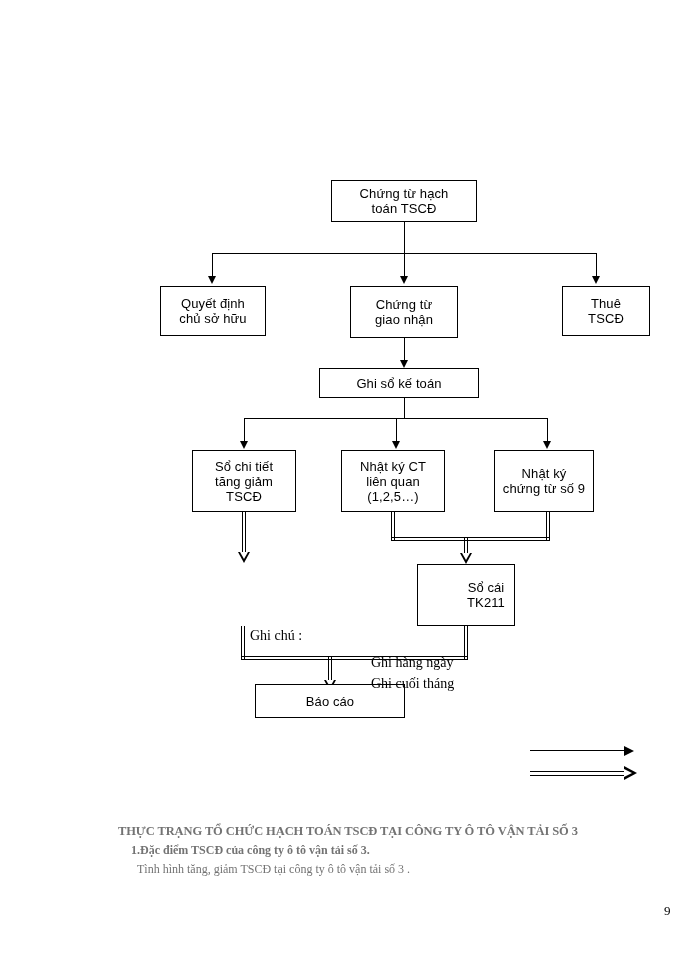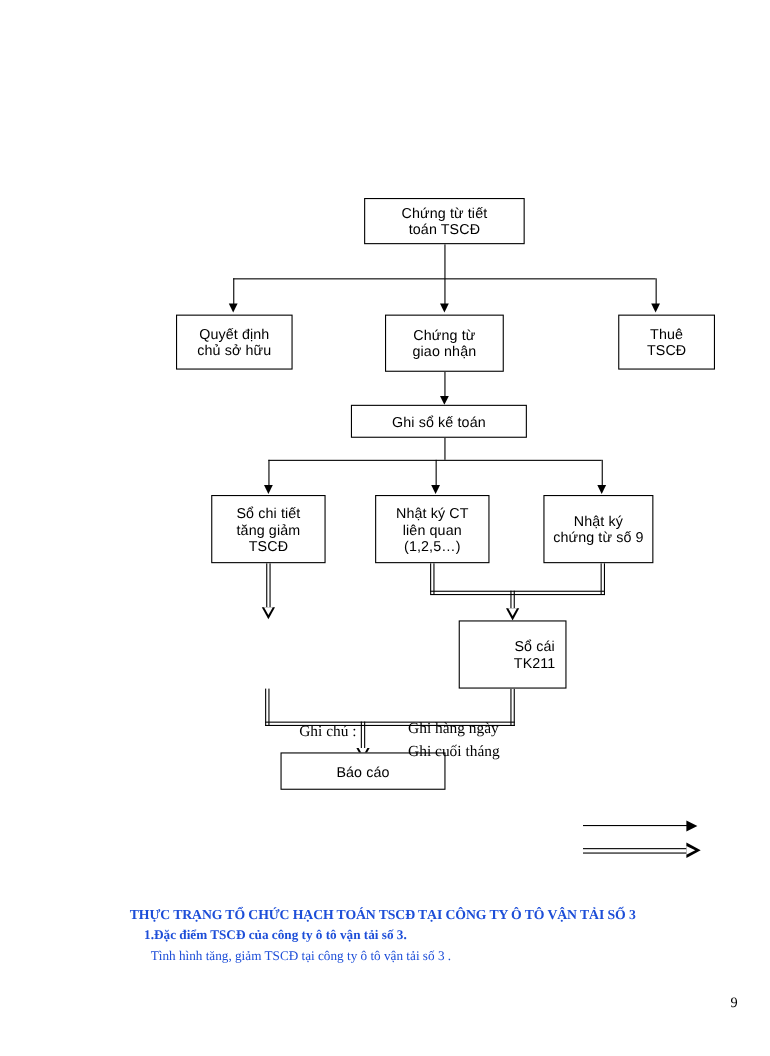--- a/index.html
+++ b/index.html
@@ -136,21 +136,21 @@
   }
   .legend-dbl-a, .legend-dbl-b {
     position: absolute;
     height: 1px;
     background: #000000;
   }
   
   .foot {
     position: absolute;
     font-family: "Liberation Serif", serif;
-    color: #1d4ed8;
+    color: #737373;
     white-space: nowrap;
   }
   .foot-title {
     font-weight: bold;
     font-size: 12.5px;
     letter-spacing: -0.1px;
   }
   .foot-sub {
     font-weight: bold;
     font-size: 12px;
@@ -164,21 +164,21 @@
     position: absolute;
     font-family: "Liberation Serif", serif;
     font-size: 13px;
   }
 </style>
 </head>
 <body>
 
 <div id="page">
 
-  <div class="node" style="left:331px; top:180px; width:146px; height:42px;">Chứng từ tiết
+  <div class="node" style="left:331px; top:180px; width:146px; height:42px;">Chứng từ hạch
 toán TSCĐ</div>
 
   <div class="ln vl" style="left:404px; top:222px; height:31px;"></div>
 
   <div class="ln hl" style="left:212px; top:253px; width:384px;"></div>
 
   <div class="ln vl" style="left:212px; top:253px; height:25px;"></div>
   <div class="arrow-down" style="left:208px; top:276px;"></div>
 
   <div class="ln vl" style="left:404px; top:253px; height:25px;"></div>
@@ -238,21 +238,21 @@
 TK211</div>
 
   <div class="dvl" style="left:241px; top:626px; height:34px;"></div>
   <div class="dvl" style="left:464px; top:626px; height:34px;"></div>
   <div class="dhl" style="left:241px; top:656px; width:227px;"></div>
   <div class="dvl" style="left:328px; top:656px; height:28px;"></div>
   <div class="arrow-down2" style="left:324px; top:680px;"></div>
 
   <div class="node" style="left:255px; top:684px; width:150px; height:34px;">Báo cáo</div>
 
-  <div class="legend-text" style="left:250px; top:658px;margin-left:22px;">Ghi chú :</div>
+  <div class="legend-text" style="left:250px; top:628px;">Ghi chú :</div>
   <div class="legend-text" style="left:371px; top:655px;">Ghi hàng ngày</div>
   <div class="legend-text" style="left:371px; top:676px;">Ghi cuối tháng</div>
 
   <div class="legend-arrow-line" style="left:530px; top:750px; width:96px;"></div>
   <div class="legend-arrow-head" style="left:624px; top:746px;"></div>
 
   <div class="legend-dbl-a" style="left:530px; top:771px; width:98px;"></div>
   <div class="legend-dbl-b" style="left:530px; top:775px; width:98px;"></div>
   <div class="legend-arrow-head2" style="left:624px; top:766px;"></div>
 

